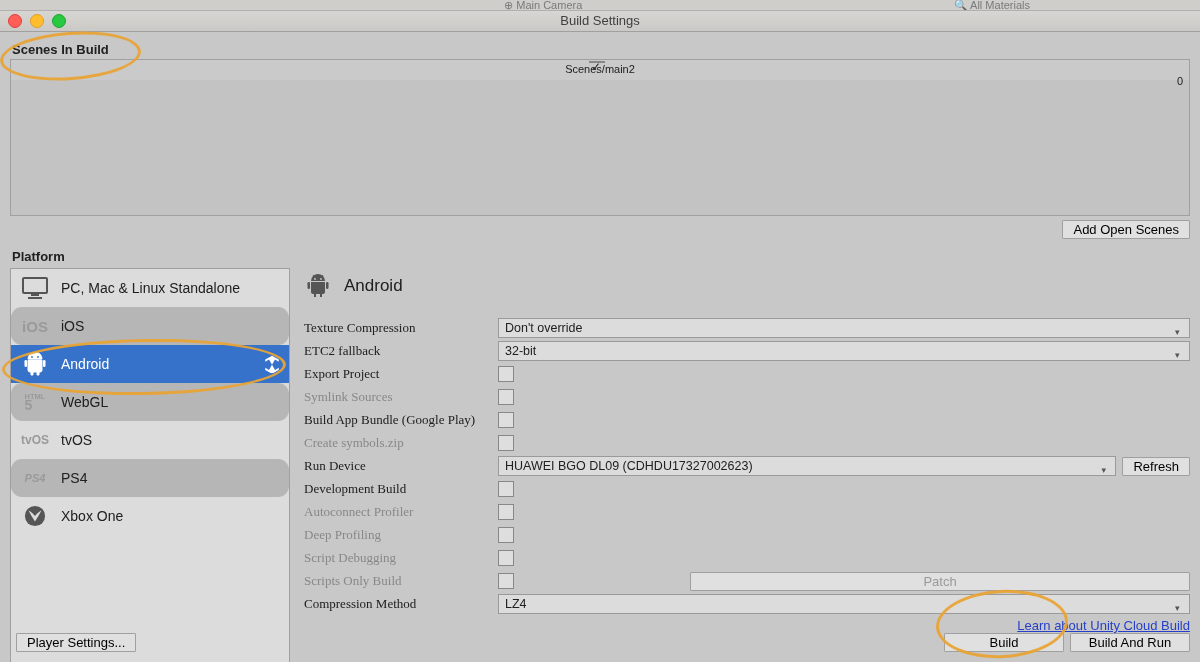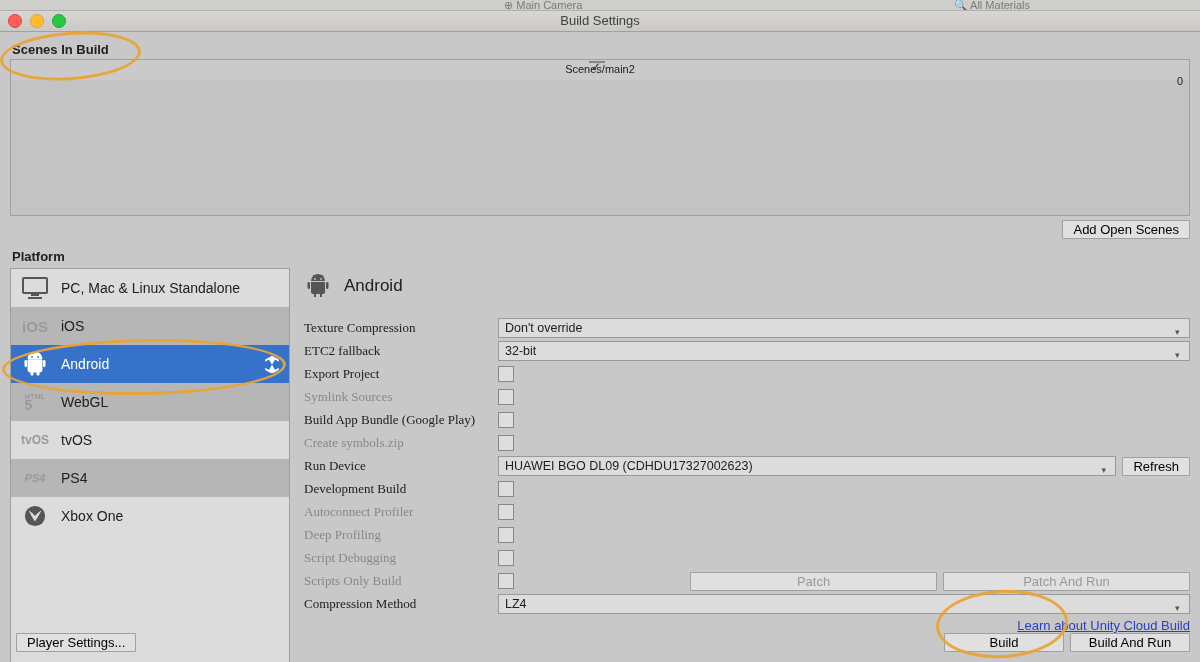--- a/index.html
+++ b/index.html
@@ -36,21 +36,21 @@
   .scene-row .cb{width:14px;height:14px;margin-right:6px;background:#dedede;border:1px solid #888;position:relative;}
   .scene-row .cb.checked:after{content:"✓";position:absolute;top:-2px;left:1px;font-size:12px;color:#333;}
   .scene-row .idx{margin-left:auto;}
   .below-scenes{display:flex;justify-content:flex-end;padding:4px 0;}
   .btn{background:#e0e0e0;border:1px solid var(--border);border-radius:1px;font-size:13px;padding:1px 10px;cursor:default;}
   .btn.disabled{color:#999;}
   .lower{display:flex;flex:1;gap:14px;min-height:0;margin-top:2px;}
   .platforms{width:278px;border:1px solid var(--border);background:#dcdcdc;transform:translateY(0);}
   .plat-row{height:38px;display:flex;align-items:center;padding:0 10px;gap:12px;font-size:14px;border-bottom:0;position:relative;}
   .plat-row.odd{background:#dcdcdc;}
-  .plat-row.even{background:#b6b6b6;}
+  .plat-row.even{background:#b6b6b6;border-radius:11px;}
   .plat-row.selected{background:var(--sel);color:var(--sel-text);}
   .plat-row .picon{width:28px;height:28px;display:flex;align-items:center;justify-content:center;color:#555;}
   .plat-row.selected .picon{color:#fff;}
   .plat-row .uicon{position:absolute;right:8px;}
   .plat-row .uicon svg{display:block;}
   .detail{flex:1;display:flex;flex-direction:column;min-width:0;}
   .detail-head{display:flex;align-items:center;gap:12px;padding:4px 0 18px 0;font-size:17px;}
   .detail-head .picon{width:28px;height:28px;display:flex;align-items:center;justify-content:center;color:#555;}
   .form{display:flex;flex-direction:column;gap:3px;}
   .form-row{display:flex;align-items:center;height:20px;font-size:13px;}
@@ -260,21 +260,20 @@
                 <div class="cb2"></div>
               </div>
           </div>
           <div class="form-row disabled">
             <span class="lab">Scripts Only Build</span>
             <div class="field" style="gap:20px;">
               <div class="cb2"></div>
               <div style="flex:1"></div>
               <div class="patch-row" style="width:500px;">
                 <button class="btn disabled" style="width:214px;">Patch</button>
-                <button class="btn disabled" style="width:270px;">Patch And Run</button>
               </div>
             </div>
           </div>
           <div class="form-row">
             <span class="lab">Compression Method</span>
             <div class="field">
                 <div class="select"><span>LZ4</span><span class="arrow"></span></div>
               </div>
           </div>
         </div>

